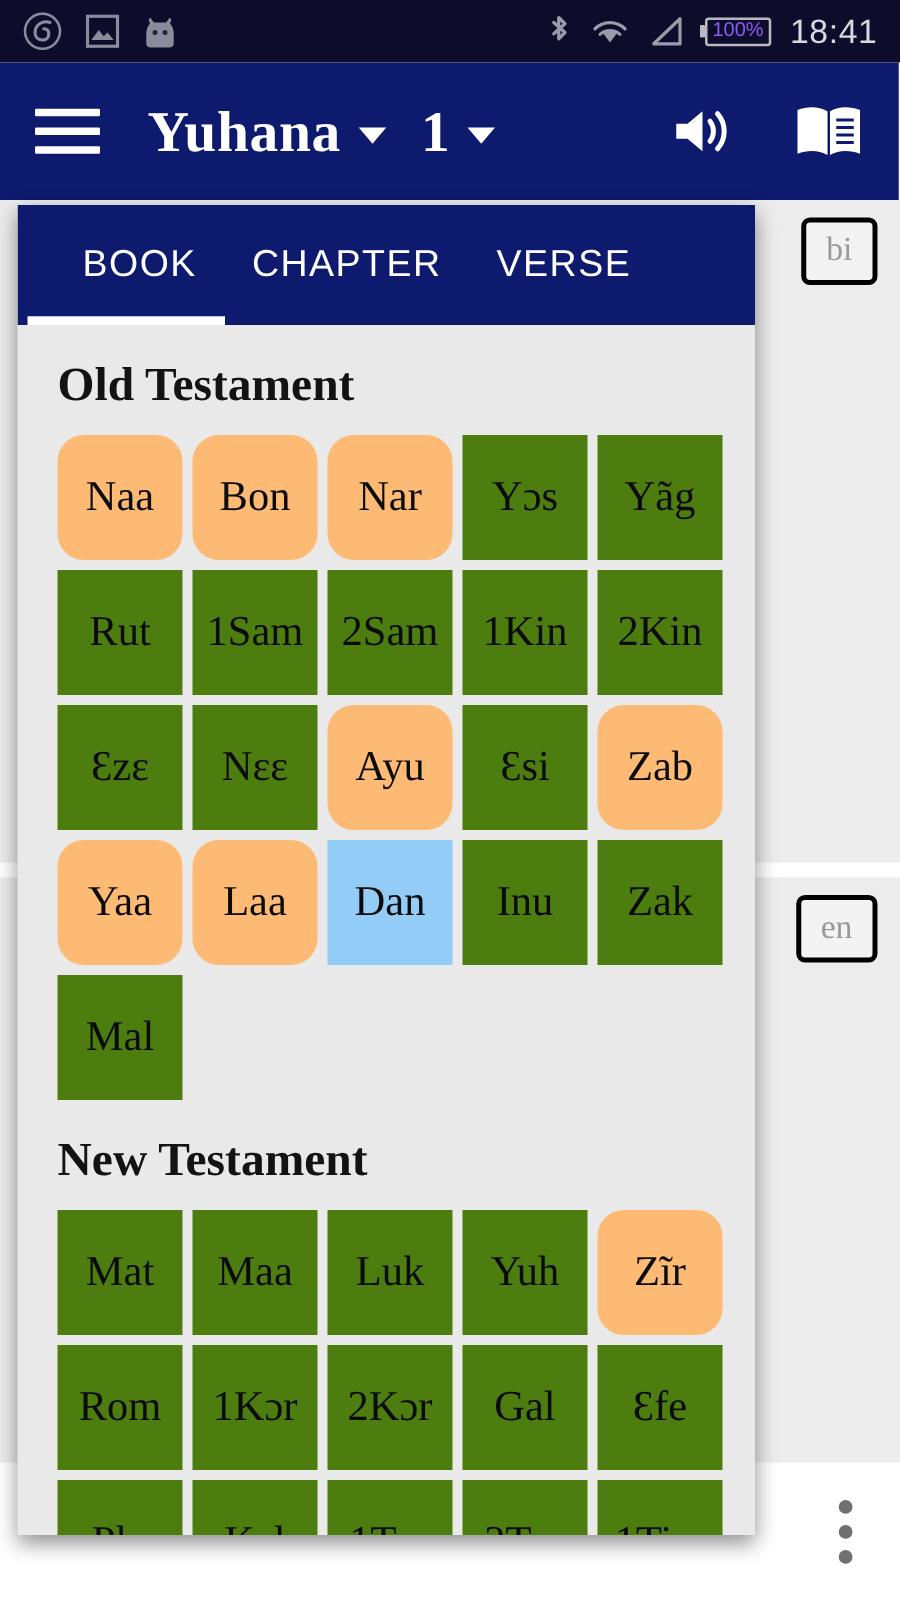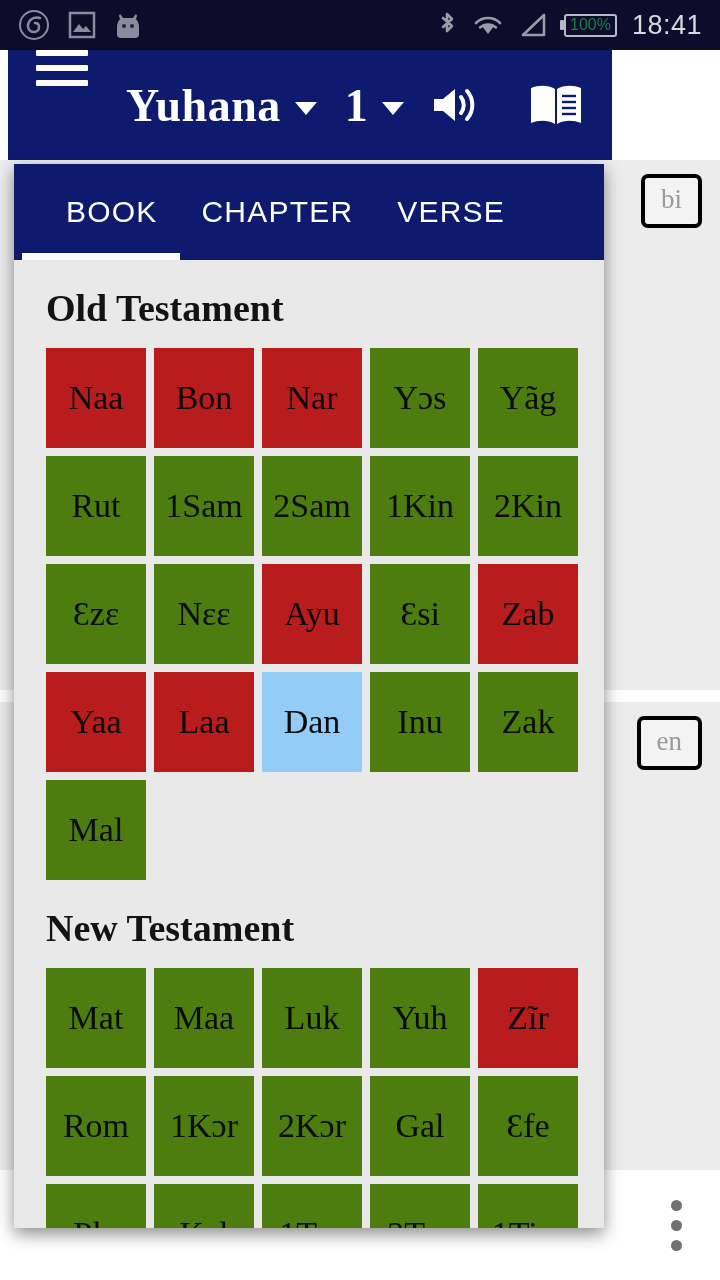--- a/index.html
+++ b/index.html
@@ -20,33 +20,33 @@
   }
   #status-left { display:flex; align-items:center; gap:18px; }
   #status-right { margin-left:auto; display:flex; align-items:center; gap:15px; }
   .sicon { opacity:.75; display:block; }
   #clock {
     color:#d8d8e0; font-size:27px; letter-spacing:.5px;
     font-family:"Liberation Sans", sans-serif;
   }
   #battery {
     border:2px solid #b9b9c6; border-radius:3px;
-    padding:1px 4px 2px 4px; color:#15803d;
+    padding:1px 4px 2px 4px; color:#8b5cf6;
     font-size:16px; line-height:1; position:relative;
   }
   #battery::before{
     content:""; position:absolute; left:-6px; top:4px;
     width:4px; height:10px; background:#b9b9c6; border-radius:1px;
   }
 
   
   #appbar {
-    position:absolute; top:50px; left:8px; width:604px; height:110px;
+    position:absolute; top:50px; left:0; width:719px; height:110px;
     background:#0d1a6e;
-    display:flex; padding:0 28px;
+    display:flex; align-items:center; padding:0 28px;
   }
   #hamburger { width:52px; height:36px; display:flex; flex-direction:column; justify-content:space-between; cursor:pointer; }
   #hamburger span { display:block; height:6px; background:#fff; border-radius:1px; }
   .ab-title {
     color:#ffffff; font-family:"Liberation Serif", serif;
     font-size:46px; font-weight:700; letter-spacing:.5px;
   }
   .caret {
     width:0; height:0; border-left:11px solid transparent; border-right:11px solid transparent;
     border-top:13px solid #fff; margin:6px 0 0 0;
@@ -117,21 +117,21 @@
   .grid {
     display:grid; grid-template-columns:repeat(5, 100px);
     gap:8px; padding-left:32px;
   }
   .tile {
     height:100px; display:flex; align-items:center; justify-content:center;
     font-family:"Liberation Serif", serif; font-size:34px; color:#0b0b0b;
     cursor:pointer; user-select:none;
   }
   .t-light { background:#4d7c0f; }
-  .t-mid   { background:#b91c1c; }
+  .t-mid   { background:#fdba74;border-radius:21px; }
   .t-dark  { background:#93ccf7; }
 </style>
 </head>
 <body>
 
 <div id="screen">
 
   <div id="statusbar">
     <div id="status-left">
       <svg class="sicon" width="32" height="32" viewBox="0 0 32 32">

